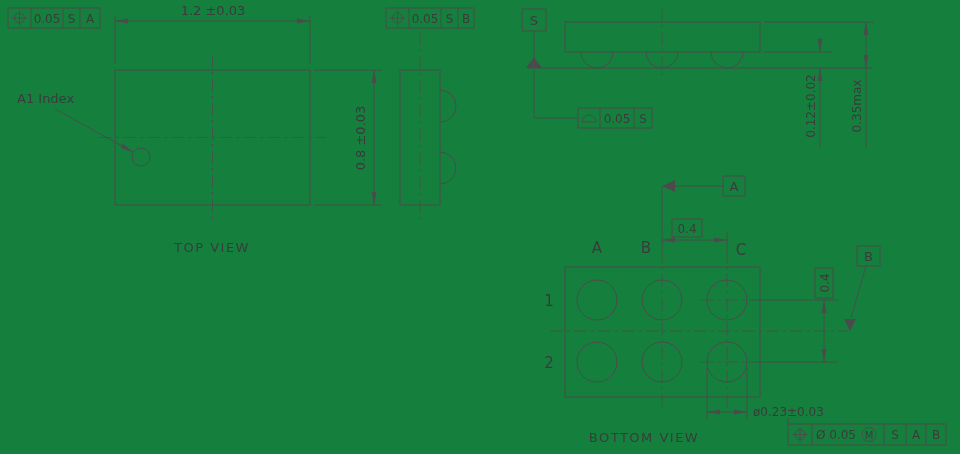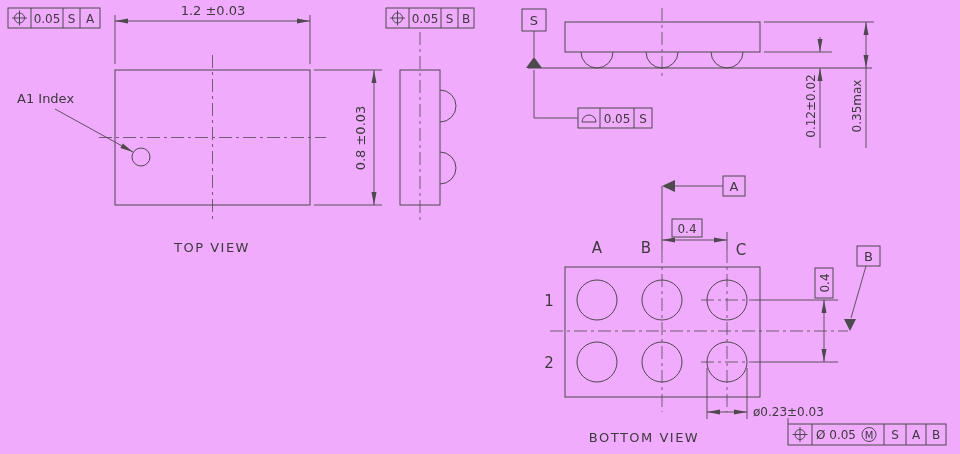--- a/index.html
+++ b/index.html
@@ -1,16 +1,16 @@
 <!DOCTYPE html>
 <html><head>
 <meta charset="utf-8">
 <style>
   html,body{margin:0;padding:0;background:#ffffff}
-  .stage{width:960px;height:454px;background:#f0abfc;position:relative;overflow:hidden}
+  .stage{width:960px;height:454px;background:#15803d;position:relative;overflow:hidden}
   svg{display:block}
   .ln{stroke:#4b4b4b;stroke-width:1;fill:none}
   .thin{stroke:#4b4b4b;stroke-width:0.9;fill:none}
   .cl{stroke:#4b4b4b;stroke-width:0.8;fill:none;stroke-dasharray:13 4 3 4}
   .fillc{fill:#4b4b4b;stroke:none}
   text{font-family:"DejaVu Sans","Liberation Sans",sans-serif;fill:#3b3b3b}
   .t13{font-size:13px}
   .t12{font-size:12px}
   .t15{font-size:15px}
   .t10{font-size:10px}

